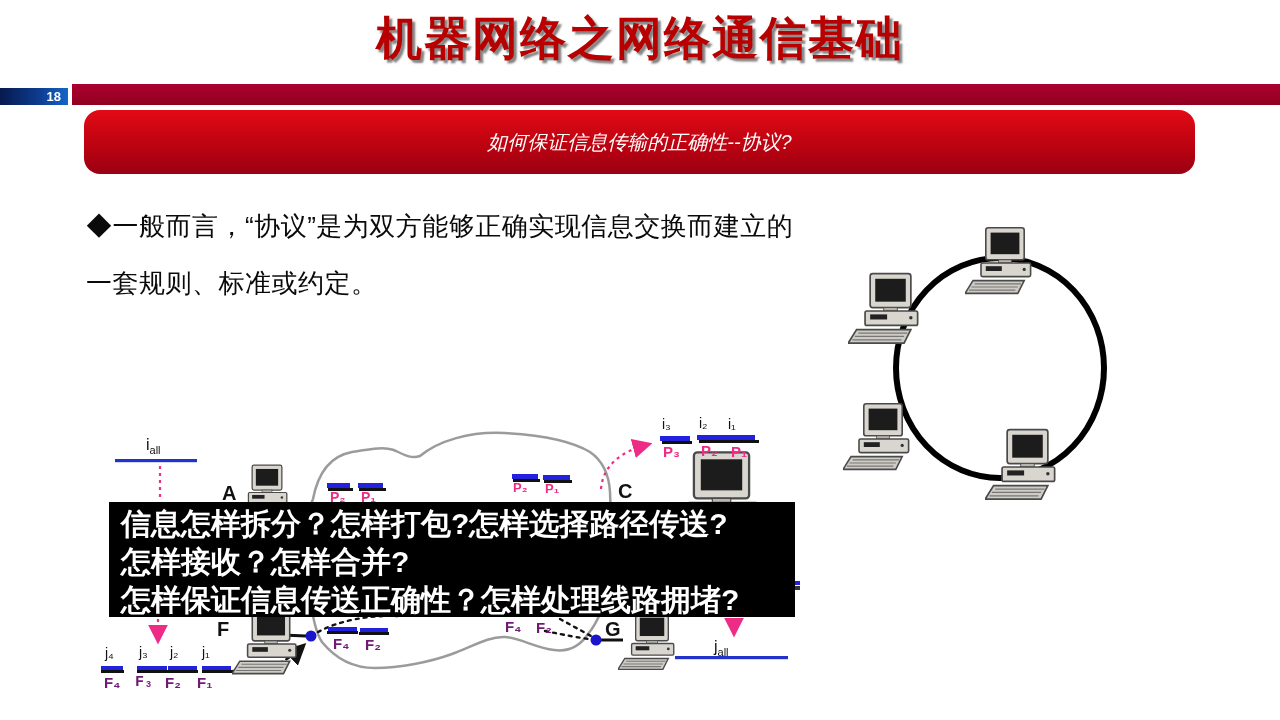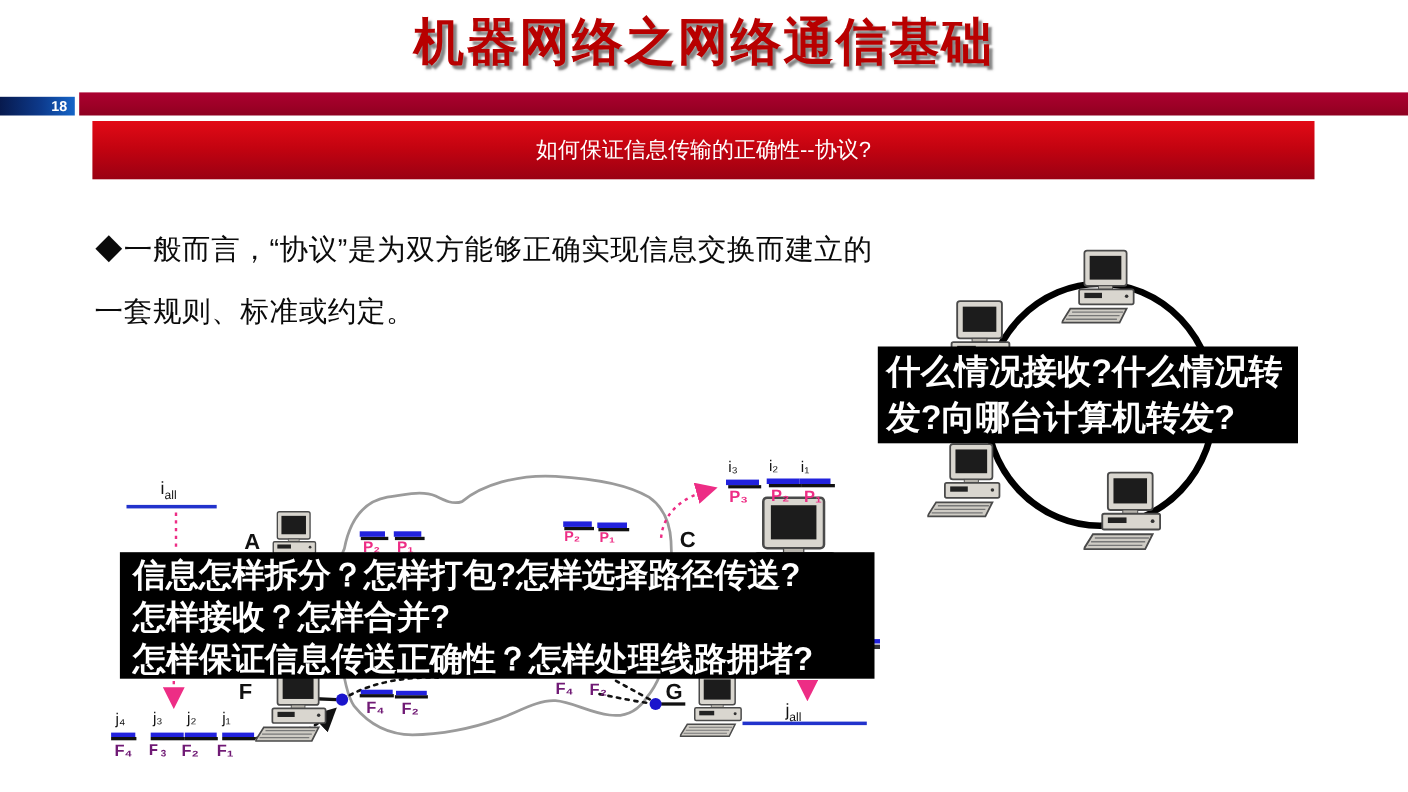--- a/index.html
+++ b/index.html
@@ -9,23 +9,23 @@
 
   
   #title{left:0;top:8px;width:1280px;text-align:center;font-size:46px;font-weight:bold;
          color:#b80000;letter-spacing:2px;text-shadow:3px 3px 2px rgba(110,110,110,.85);}
   #page-box{left:0;top:88px;width:68px;height:17px;
             background:linear-gradient(90deg,#071a4e 0%,#0d3a8c 55%,#1565c8 100%);
             color:#fff;font-size:13px;font-weight:bold;text-align:right;line-height:17px;
             padding-right:7px;box-sizing:border-box;}
   #red-bar{left:72px;top:84px;width:1208px;height:21px;
            background:linear-gradient(180deg,#ab0030 0%,#9c0026 60%,#8e0020 100%);}
-  #banner{left:84px;top:110px;width:1111px;height:53px;border-radius:0;
+  #banner{left:84px;top:110px;width:1111px;height:64px;border-radius:16px;
           background:linear-gradient(180deg,#e20a16 0%,#c20310 48%,#9a0013 100%);
-          color:#fff;font-size:20px;display:flex;align-items:center;justify-content:center;}
+          color:#fff;font-size:20px;display:flex;align-items:center;justify-content:center;font-style:italic;}
 
   
   #body-text{left:86px;top:198px;width:712px;font-size:26px;line-height:57px;color:#0a0a0a;
              letter-spacing:.5px;}
 
   
   .qbox{background:#000;color:#fff;font-weight:bold;z-index:50;box-sizing:border-box;}
   #ring-qbox{left:798px;top:315px;width:382px;height:88px;font-size:31px;line-height:42px;
              padding:2px 8px;}
   #cloud-qbox{left:109px;top:502px;width:686px;height:115px;font-size:30px;line-height:38px;
@@ -210,23 +210,19 @@
   <span class="abs pkt-top" style="left:139px;top:644px;">j₃</span>
   <span class="abs pkt-top" style="left:170px;top:644px;">j₂</span>
   <span class="abs pkt-top" style="left:202px;top:644px;">j₁</span>
   <span class="abs pkt-black" style="left:104px;top:674px;">F₄</span>
   <span class="abs pkt-black" style="left:135px;top:674px;font-family:Liberation Mono, monospace;">F₃</span>
   <span class="abs pkt-black" style="left:165px;top:674px;">F₂</span>
   <span class="abs pkt-black" style="left:197px;top:674px;">F₁</span>
 
   <span class="abs tiny" style="left:785px;top:591px;">1</span>
 
-  <div id="ring-qbox" class="abs qbox">
-    <div>什么情况接收?什么情况转</div>
-    <div>发?向哪台计算机转发?</div>
-  </div>
   <div id="cloud-qbox" class="abs qbox">
     <div>信息怎样拆分？怎样打包?怎样选择路径传送?</div>
     <div>怎样接收？怎样合并?</div>
     <div>怎样保证信息传送正确性？怎样处理线路拥堵?</div>
   </div>
 
 </div>
 
 </body></html>

